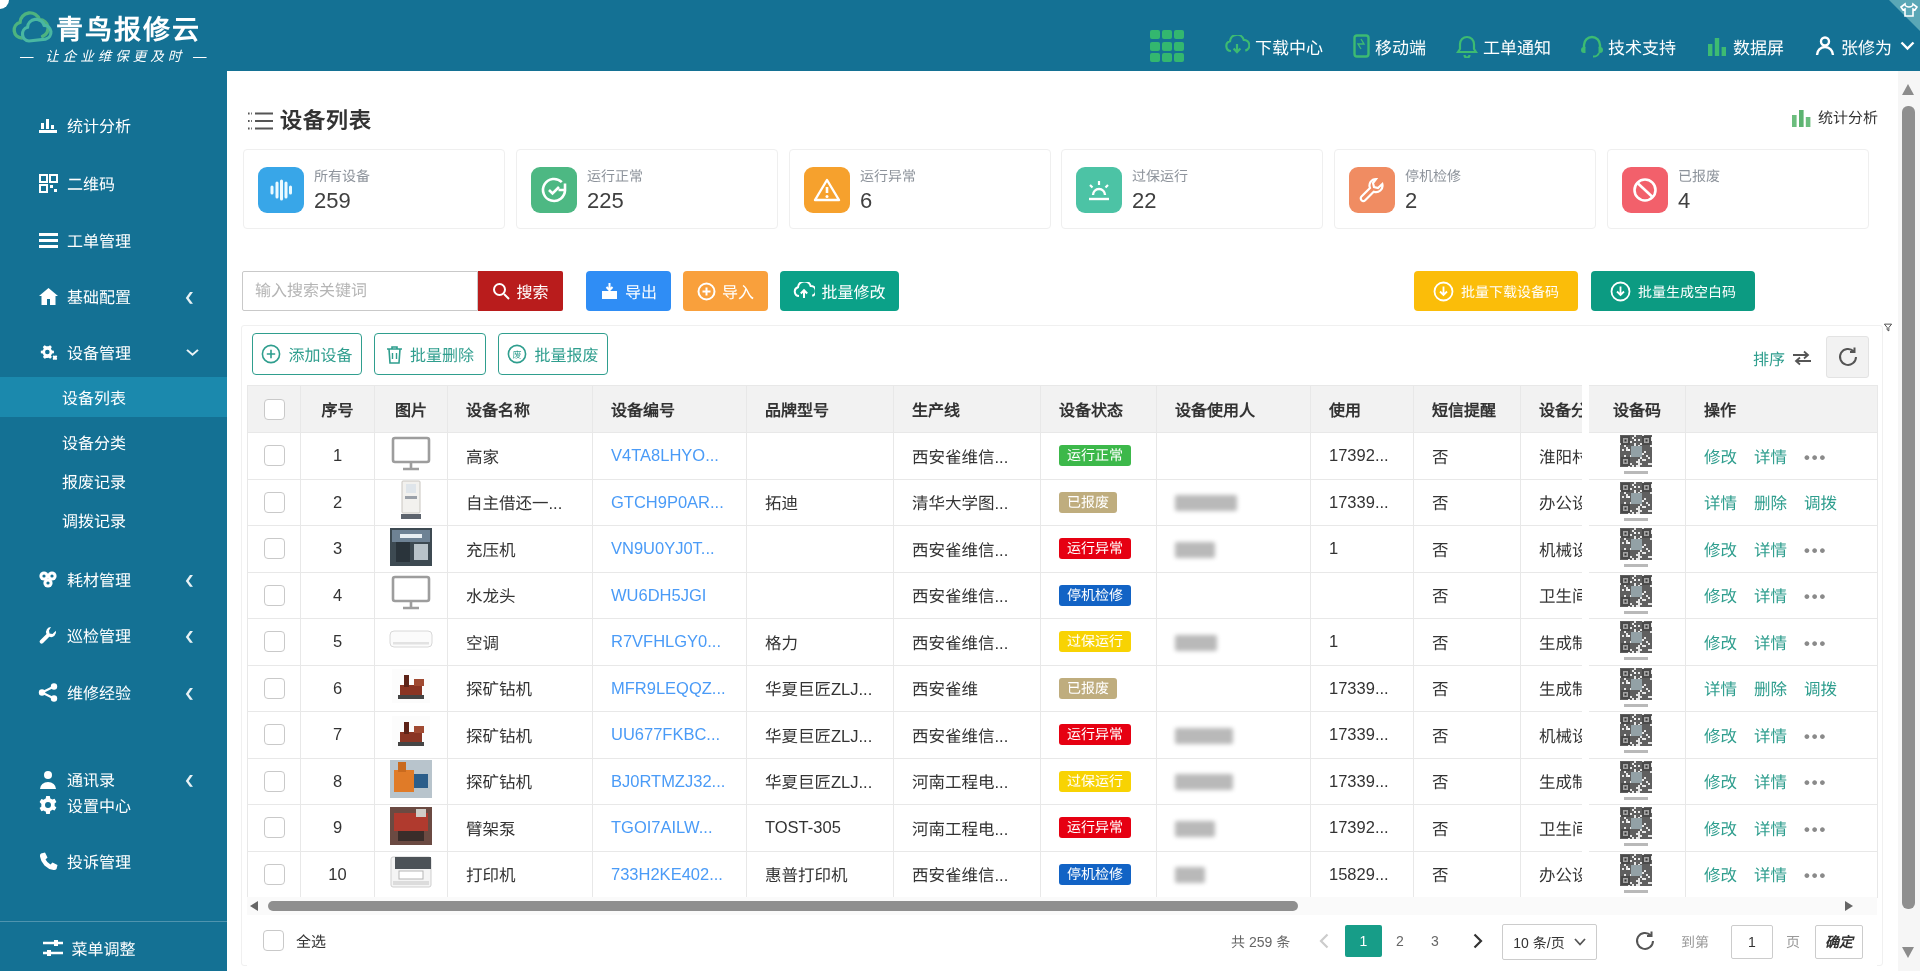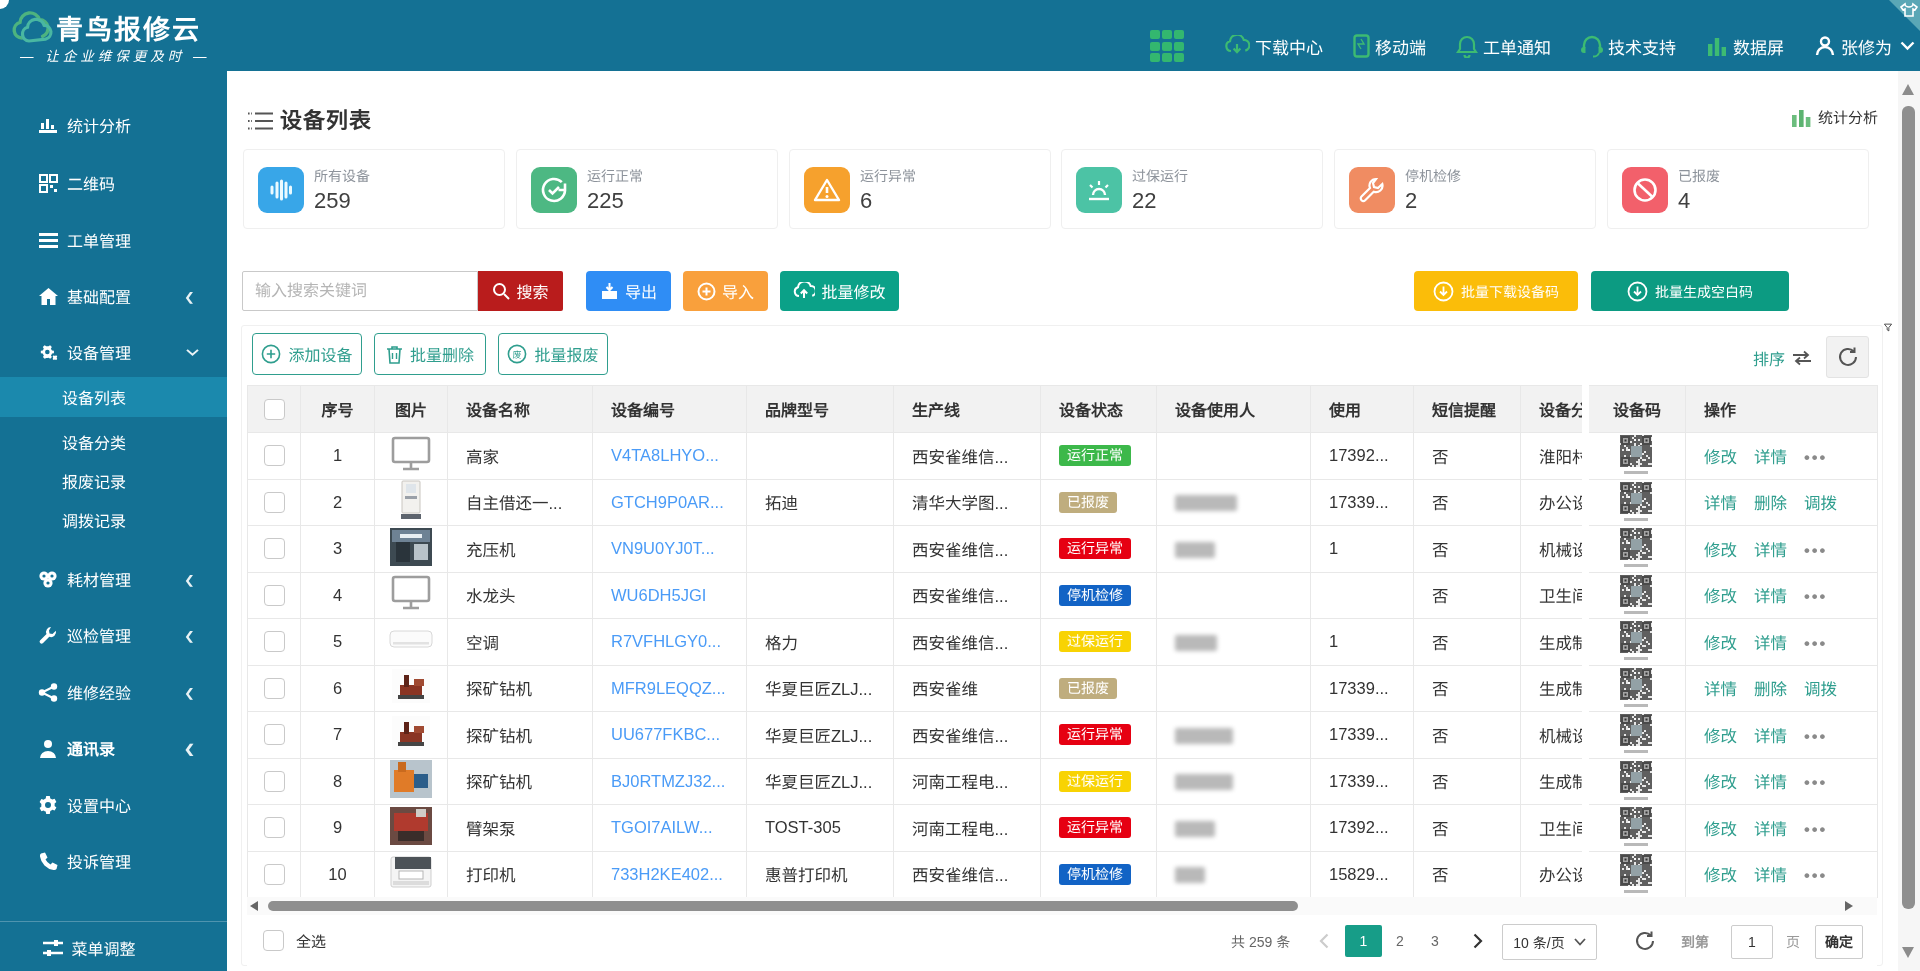--- a/index.html
+++ b/index.html
@@ -43,21 +43,21 @@
 
 
 #search-input { position:absolute; left:242px; top:271px; width:236px; height:40px; border:1px solid #c9c9c9; border-radius:2px 0 0 2px; color:#b5b5b5; font-size:16px; line-height:38px; padding-left:12px; background:#fff;}
 .btn { position:absolute; top:271px; height:40px; border-radius:4px; color:#fff; font-size:16px; display:flex; align-items:center; justify-content:center; }
 .btn svg { margin-right:6px; }
 #btn-search { left:478px; width:85px; background:#b91c1c; border-radius:0 2px 2px 0; }
 #btn-export { left:586px; width:85px; background:#2f8df5; }
 #btn-import { left:683px; width:85px; background:#f9a03c; }
 #btn-batch { left:780px; width:119px; background:#0ba188; }
 #btn-dlcode { left:1414px; width:164px; background:#fbbd09; font-size:14px;}
-#btn-gencode { left:1591px; width:198px; background:#0c9b82; font-size:14px;}
+#btn-gencode { left:1591px; width:164px; background:#0c9b82; font-size:14px;}
 #adv-filter { position:absolute; left:1884px; top:279px; font-size:16px; color:#4a9cf8; display:flex; align-items:center;}
 
 
 #tcard { position:absolute; left:241px; top:325px; width:1642px; height:641px; border:1px solid #f0f0f0; border-radius:3px; background:#fff;}
 .obtn { position:absolute; top:333px; height:42px; border:1px solid #2f9e8e; border-radius:4px; color:#2f9e8e; font-size:16px; display:flex; align-items:center; justify-content:center; background:#fff;}
 .obtn svg { margin-right:7px; }
 #ob-add { left:252px; width:110px; }
 #ob-del { left:374px; width:112px; }
 #ob-scrap { left:498px; width:110px; }
 #sort-lbl { position:absolute; left:1753px; top:346px; font-size:16px; color:#2f9e8e; display:flex; align-items:center;}
@@ -84,21 +84,21 @@
 
 #hscroll { position:absolute; left:247px; top:897px; width:1630px; height:18px; background:#fafafa; }
 #hthumb { position:absolute; left:21px; top:4px; width:1030px; height:10px; background:#8f8f8f; border-radius:5px; }
 
 
 #pager { position:absolute; left:247px; top:915px; width:1630px; height:51px; background:#fff; font-size:14px; color:#666; }
 .pg { position:absolute; top:0; height:51px; display:flex; align-items:center; }
 #pg-active { position:absolute; left:1098px; top:10px; width:37px; height:32px; background:#179d88; color:#fff; border-radius:2px; text-align:center; line-height:32px; font-size:14px;}
 #pg-size { position:absolute; left:1255px; top:9px; width:95px; height:36px; border:1px solid #ccc; border-radius:2px; color:#333; font-size:14px; display:flex; align-items:center; justify-content:center;}
 #pg-input { position:absolute; left:1484px; top:10px; width:42px; height:34px; border:1px solid #ccc; border-radius:2px; text-align:center; line-height:32px; color:#333;}
-#pg-ok { position:absolute; left:1568px; top:10px; width:48px; height:34px; border:1px solid #ccc; border-radius:2px; text-align:center; line-height:32px; color:#333; font-weight:bold;}
+#pg-ok { position:absolute; left:1568px; top:10px; width:48px; height:34px; border:1px solid #ccc; border-radius:2px; text-align:center; line-height:32px; color:#333; font-weight:bold;font-style:italic;}
 
 
 #vscroll { position:absolute; right:0; top:71px; width:22px; height:900px; background:#f6f6f6; z-index:40;}
 #vthumb { position:absolute; left:4px; top:35px; width:13px; height:803px; background:#8f8f8f; border-radius:6px; }
 .varrow { position:absolute; left:3px; width:0; height:0; }
 </style>
 </head>
 <body>
 
 <div id="topbar">
@@ -217,21 +217,21 @@
         </svg>
       </span>巡检管理<span class="arr">❮</span></div>
   <div class="menu-item" style="top:601px;"><span class="mi">
         <svg width="20" height="19" viewBox="0 0 20 19">
           <circle cx="16" cy="3.5" r="3.2" fill="#fff"></circle>
           <circle cx="4" cy="9.5" r="3.2" fill="#fff"></circle>
           <circle cx="16" cy="15.5" r="3.2" fill="#fff"></circle>
           <path d="M4 9.5 L16 3.5 M4 9.5 L16 15.5" stroke="#fff" stroke-width="2"></path>
         </svg>
       </span>维修经验<span class="arr">❮</span></div>
-  <div class="menu-item" style="top:657px;font-weight:bold;"><span class="mi">
+  <div class="menu-item" style="top:688px;"><span class="mi">
         <svg width="18" height="19" viewBox="0 0 18 19">
           <circle cx="9" cy="5" r="4" fill="#fff"></circle>
           <path d="M1 19 a8 7 0 0 1 16 0 z" fill="#fff"></path>
         </svg>
       </span>通讯录<span class="arr">❮</span></div>
   <div class="menu-item" style="top:714px;"><span class="mi">
         <svg width="20" height="20" viewBox="0 0 20 20">
           <path d="M8.2 1 h3.6 l.5 2.4 a7 7 0 0 1 2 1.2 l2.3-.8 1.8 3.1 -1.8 1.6 a7 7 0 0 1 0 2.4 l1.8 1.6 -1.8 3.1 -2.3-.8 a7 7 0 0 1 -2 1.2 L11.8 19 H8.2 l-.5-2.4 a7 7 0 0 1 -2-1.2 l-2.3 .8 -1.8-3.1 1.8-1.6 a7 7 0 0 1 0-2.4 L1.6 7 3.4 3.9 l2.3 .8 a7 7 0 0 1 2-1.2 z" fill="#fff"></path>
           <circle cx="10" cy="10" r="3" fill="#147194"></circle>
         </svg>
@@ -747,21 +747,21 @@
       </svg>
     </div>
   <div id="pg-size">10 条/页 <svg width="12" height="8" viewBox="0 0 12 8" style="margin-left:9px;">
         <path d="M1 1 L6 6.5 L11 1" fill="none" stroke="#555" stroke-width="1.8"></path>
       </svg></div>
   <div class="pg" style="left:1387px;">
       <svg width="22" height="22" viewBox="0 0 22 22">
         <path d="M19 11 a8 8 0 1 1 -2.3-5.7 M17.5 1.5 v4.5 h-4.5" fill="none" stroke="#555" stroke-width="2"></path>
       </svg>
     </div>
-  <div class="pg" style="left:1434px; color:#999;font-weight:bold;">到第</div>
+  <div class="pg" style="left:1434px; color:#999;">到第</div>
   <div id="pg-input">1</div>
   <div class="pg" style="left:1539px; color:#999;">页</div>
   <div id="pg-ok">确定</div>
 </div>
 
 <div id="vscroll">
   <div class="varrow" style="top:13px; left:4px; border-left:6.5px solid transparent; border-right:6.5px solid transparent; border-bottom:11px solid #8c8c8c;"></div>
   <div id="vthumb"></div>
   <div class="varrow" style="bottom:13px; left:4px; border-left:6.5px solid transparent; border-right:6.5px solid transparent; border-top:11px solid #8c8c8c;"></div>
 </div>

